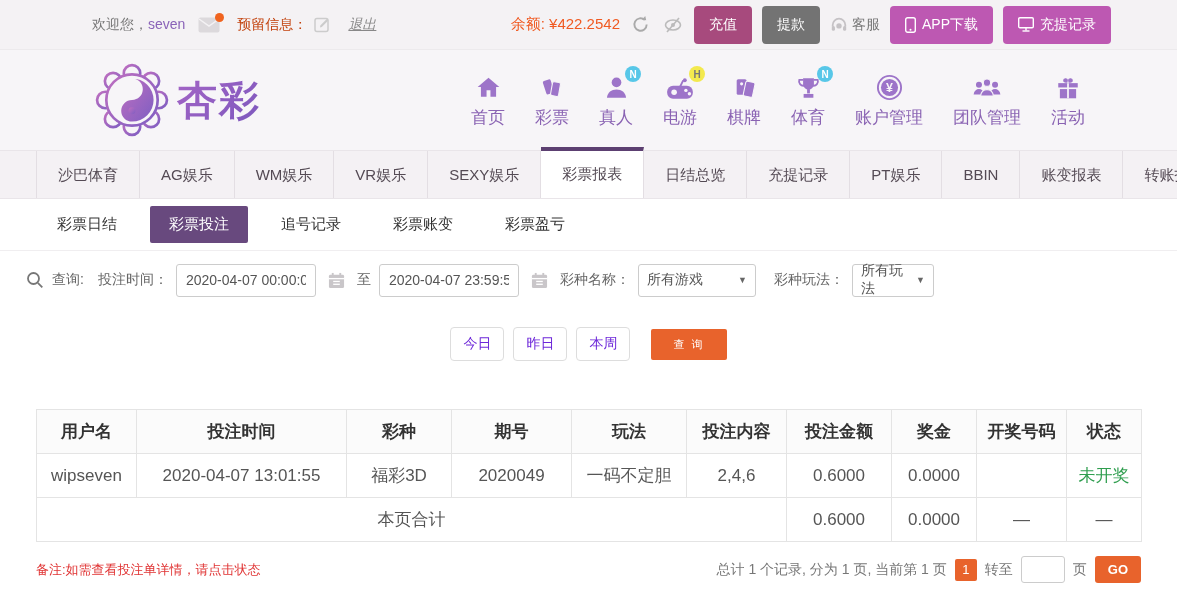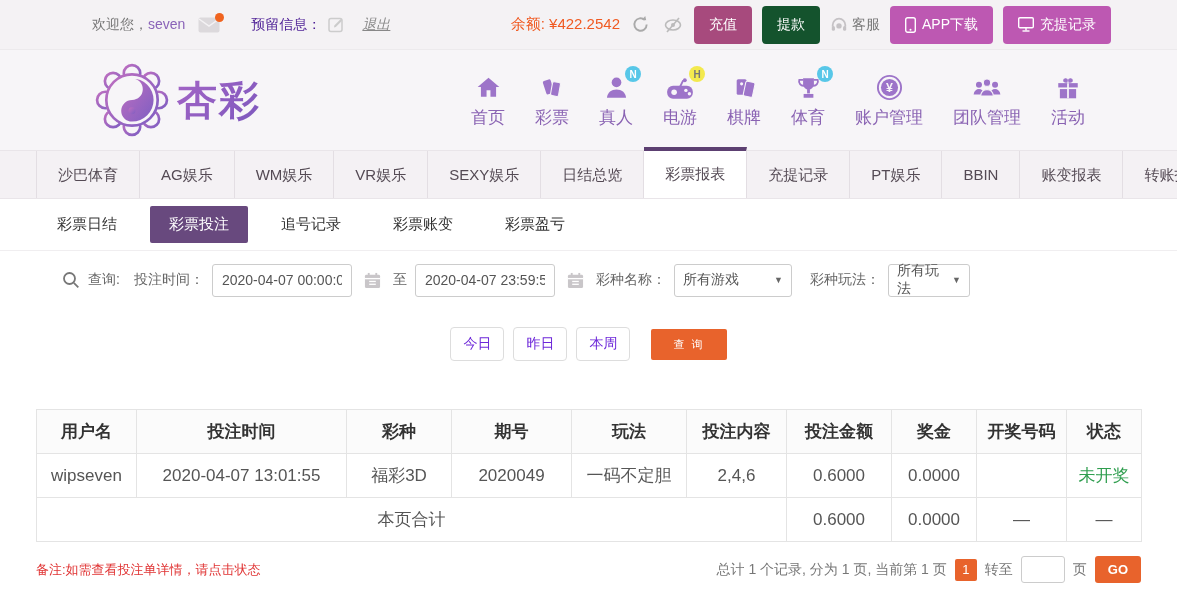--- a/index.html
+++ b/index.html
@@ -11,30 +11,30 @@
   }
   
   .topbar { height:50px; background:#f4f2f4; border-bottom:1px solid #eceaec;
     display:flex; align-items:center; padding:0 66px 0 92px; }
   .topbar .grp { display:flex; align-items:center; gap:7px; }
   .welcome { color:#777; font-size:14px; }
   .uname { color:#8a63b8; }
   .mail-wrap { position:relative; width:22px; height:16px; margin:0 10px 0 6px; }
   .mail-dot { position:absolute; top:-4px; right:-4px; width:9px; height:9px;
     border-radius:50%; background:#f0641f; }
-  .reserved { color:#4c1d95; margin-left:14px; }
+  .reserved { color:#c2410c; margin-left:0; }
   .logout { color:#888; font-style:italic; text-decoration:underline; margin-left:10px; cursor:pointer; }
   .tb-right { margin-left:auto; display:flex; align-items:center; gap:10px; }
   .balance { color:#f05a22; font-weight:normal; font-size:15px; white-space:nowrap; }
   .ic-btn { width:22px; height:22px; display:flex; align-items:center; justify-content:center; cursor:pointer; }
   .pill { border:none; border-radius:4px; color:#fff; font-size:14px; height:38px;
     padding:0 15px; cursor:pointer; display:flex; align-items:center; gap:6px;
     font-family:inherit; }
   .pill.recharge { background:#a74a7d; }
-  .pill.withdraw { background:#14532d; }
+  .pill.withdraw { background:#737373; }
   .pill.download  { background:#bd58b2; }
   .service { display:flex; align-items:center; gap:4px; color:#777; cursor:pointer; }
   
   .header { height:100px; background:#f7f5f8; display:flex; align-items:center;
     padding:0 92px 0 95px; }
   .logo { display:flex; align-items:center; gap:8px; cursor:pointer; }
   .logo-text { font-size:40px; font-weight:900; letter-spacing:2px;
     background:linear-gradient(135deg,#a565c6,#7b57bd); color:#8d5bbf;
     -webkit-background-clip:text; background-clip:text; -webkit-text-fill-color:transparent; }
   .nav { margin-left:auto; display:flex; align-items:center; gap:30px; }
@@ -56,21 +56,21 @@
   .tab:first-child { border-left:1px solid #e3dee3; }
   .tab.active { background:#fff; border-top:4px solid #5c3f71; line-height:40px;
     margin-top:-4px; padding-top:3px; }
   
   .subtabs { height:52px; background:#fff; border-bottom:1px solid #f0eef0;
     display:flex; align-items:center; gap:14px; padding-left:38px; }
   .subtab { padding:9px 19px; font-size:15px; color:#333; cursor:pointer; }
   .subtab.active { background:#68497e; color:#fff; border-radius:2px; }
   
   .filters { height:58px; display:flex; align-items:center; gap:8px;
-    padding-left:62px; color:#666; font-size:14px; }
+    padding-left:26px; color:#666; font-size:14px; }
   .filters label { white-space:nowrap; }
   .txt-input { width:140px; height:33px; border:1px solid #ccc; border-radius:3px;
     padding:0 9px; font-size:14px; color:#555; font-family:inherit; background:#fff; }
   .cal { margin:0 4px; display:flex; align-items:center; }
   .select { height:33px; border:1px solid #ccc; border-radius:3px; background:#fff;
     display:flex; align-items:center; justify-content:space-between;
     padding:0 8px; color:#555; cursor:pointer; }
   .select .car { font-size:9px; color:#666; margin-left:8px; }
   .sel-game { width:118px; }
   .sel-play { width:82px; }
@@ -321,22 +321,22 @@
     </div>
   </div>
 </div>
 
 <div class="tabs">
   <div class="tab">沙巴体育</div>
   <div class="tab">AG娱乐</div>
   <div class="tab">WM娱乐</div>
   <div class="tab">VR娱乐</div>
   <div class="tab">SEXY娱乐</div>
+  <div class="tab active">彩票报表</div>
   <div class="tab">日结总览</div>
-  <div class="tab active">彩票报表</div>
   <div class="tab">充提记录</div>
   <div class="tab">PT娱乐</div>
   <div class="tab">BBIN</div>
   <div class="tab">账变报表</div>
   <div class="tab">转账报表</div>
 
 </div>
 
 <div class="subtabs">
   <div class="subtab">彩票日结</div>

